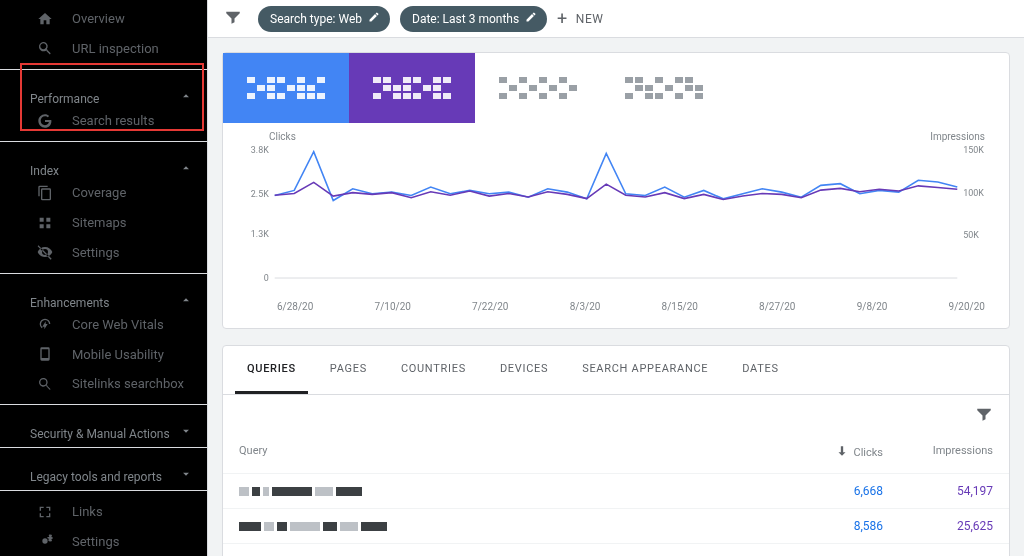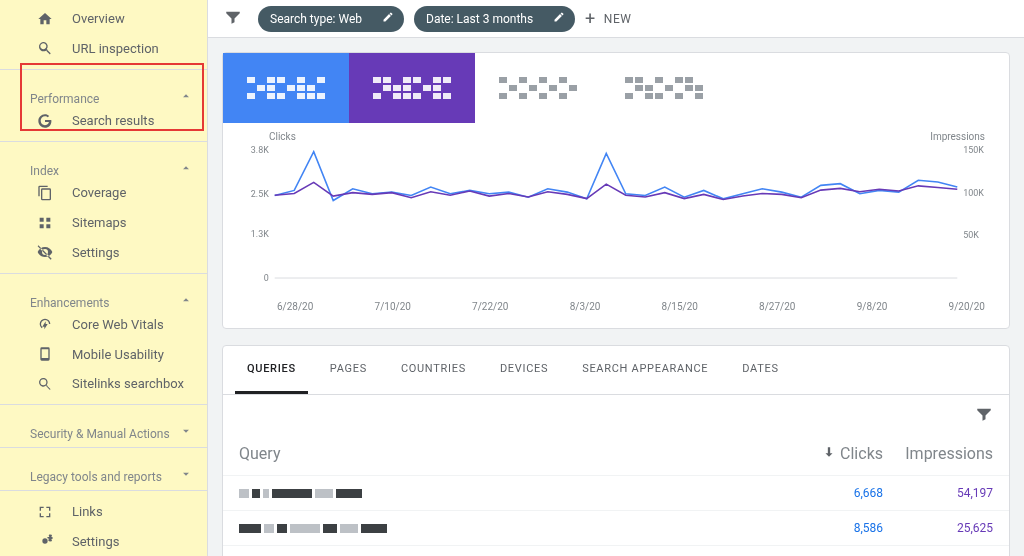--- a/index.html
+++ b/index.html
@@ -10,21 +10,21 @@
     background: #fff;
     width: 1024px;
     height: 556px;
     overflow: hidden;
     display: flex;
   }
   
   .sidebar {
     width: 208px;
     border-right: 1px solid #dadce0;
-    background: #fef9c3;
+    background: #000000;
     display: flex;
     flex-direction: column;
     overflow-y: auto;
     position: relative;
   }
   .sidebar::-webkit-scrollbar { width: 10px; }
   .sidebar::-webkit-scrollbar-thumb { background: #dadce0; border-radius: 5px; }
   .nav-item {
     display: flex;
     align-items: center;
@@ -87,21 +87,21 @@
   }
   .chip {
     background: #455a64;
     color: #fff;
     border-radius: 14px;
     height: 26px;
     padding: 0 10px 0 12px;
     display: flex;
     align-items: center;
     font-size: 12px;
-    gap: 20px;
+    gap: 6px;
     cursor: pointer;
   }
   .chip .pencil-icon svg path { fill:#fff; }
   .newbtn {
     display:flex; align-items:center; gap:8px; color:#5f6368;
     font-size:12px; letter-spacing:.5px; cursor:pointer;
   }
   .funnel { color:#5f6368; margin-right:6px; cursor:pointer; }
   
   .content { flex:1; overflow-y:auto; padding: 14px; }
@@ -130,21 +130,21 @@
   .tabs { display:flex; border-bottom:1px solid #dadce0; padding:0 12px; gap:10px;}
   .tab {
     padding: 16px 12px; font-size:11px; letter-spacing:.7px; color:#5f6368;
     cursor:pointer; border-bottom:3px solid transparent;
   }
   .tab.active { color:#202124; font-weight:500; border-bottom-color:#202124; }
   .tabs-spacer { flex:1; }
   .tbl-filter-row { display:flex; justify-content:flex-end; padding:10px 16px; }
   .thdr {
     display:flex; padding: 8px 16px 12px 16px;
-    color:#80868b; font-size:16px;
+    color:#80868b; font-size:11px;
   }
   .col-q { flex:1; }
   .col-clicks { width:110px; text-align:right; display:flex; justify-content:flex-end; align-items:center; gap:4px;}
   .col-impr { width:110px; text-align:right; }
   .trow {
     display:flex; align-items:center; padding: 10px 16px;
     border-top:1px solid #f1f3f4; font-size:12px;
   }
   .trow .col-q { color:#5f6368; }
   .trow .col-clicks { color:#1a73e8; }

